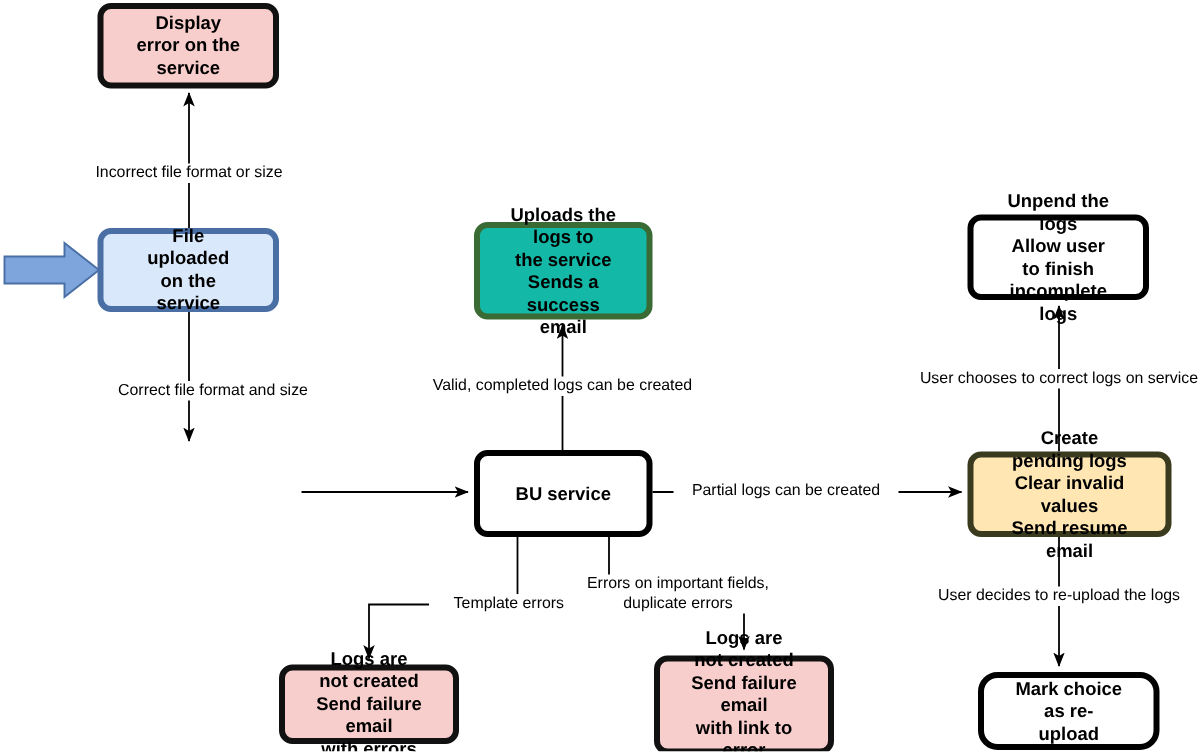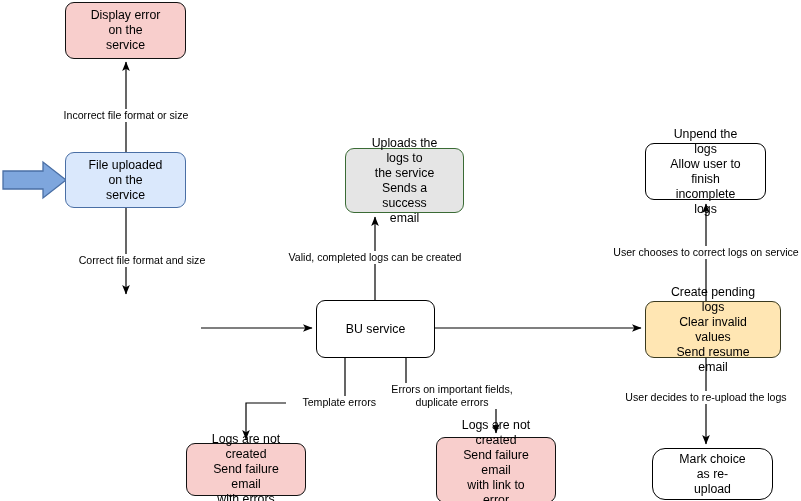--- a/index.html
+++ b/index.html
@@ -19,35 +19,36 @@
     position: absolute;
     left: 0;
     top: 0;
     width: 801px;
     height: 501px;
     overflow: visible;
   }
   .node {
     position: absolute;
     box-sizing: border-box;
-    border: 1px solid #4d7c0f;
+    border: 4px solid #4d7c0f;
     border-radius: 9px;
     display: flex;
     align-items: center;
     justify-content: center;
     text-align: center;
     font-size: 12.3px;
     line-height: 15px;
     color: #000000;
     white-space: pre-line;
     padding: 2px 20px;
+    font-weight: bold;
   }
   .n-pink   { background: #f8cecc; border-color: #111111; }
   .n-blue   { background: #dae8fc; border-color: #4a6fa5; }
-  .n-green  { background: #e5e5e5; border-color: #3a6b35; margin-left: 29px; }
+  .n-green  { background: #14b8a6; border-color: #3a6b35; }
   .n-yellow { background: #ffe6b3; border-color: #3a3a1f; }
   .n-white  { background: #ffffff; border-color: #000000; }
   .edge-label {
     position: absolute;
     font-size: 10.6px;
     line-height: 13px;
     color: #000000;
     text-align: center;
     white-space: pre-line;
     background: #ffffff;
@@ -122,20 +123,21 @@
 
   <div class="node n-white" style="left:652px; top:448px; width:121px; height:52px;border-radius:13px;">Mark choice as re-
 upload</div>
 
   <div class="edge-label" style="left:0px; top:109px; width:252px;">Incorrect file format or size</div>
 
   <div class="edge-label" style="left:0px; top:254px; width:252px;margin-left:16px;">Correct file format and size</div>
 
   <div class="edge-label" style="left:275px; top:251px; width:200px;">Valid, completed logs can be created</div>
 
+  <div class="edge-label" style="left:449px; top:321px; width:150px;">Partial logs can be created</div>
 
   <div class="edge-label" style="left:596px; top:246px; width:220px;">User chooses to correct logs on service</div>
 
   <div class="edge-label" style="left:286px; top:396px; width:90px;text-align:right;">Template errors</div>
 
   <div class="edge-label" style="left:382px; top:383px; width:140px;">Errors on important fields,
 duplicate errors</div>
 
   <div class="edge-label" style="left:606px; top:391px; width:200px;">User decides to re-upload the logs</div>
 

